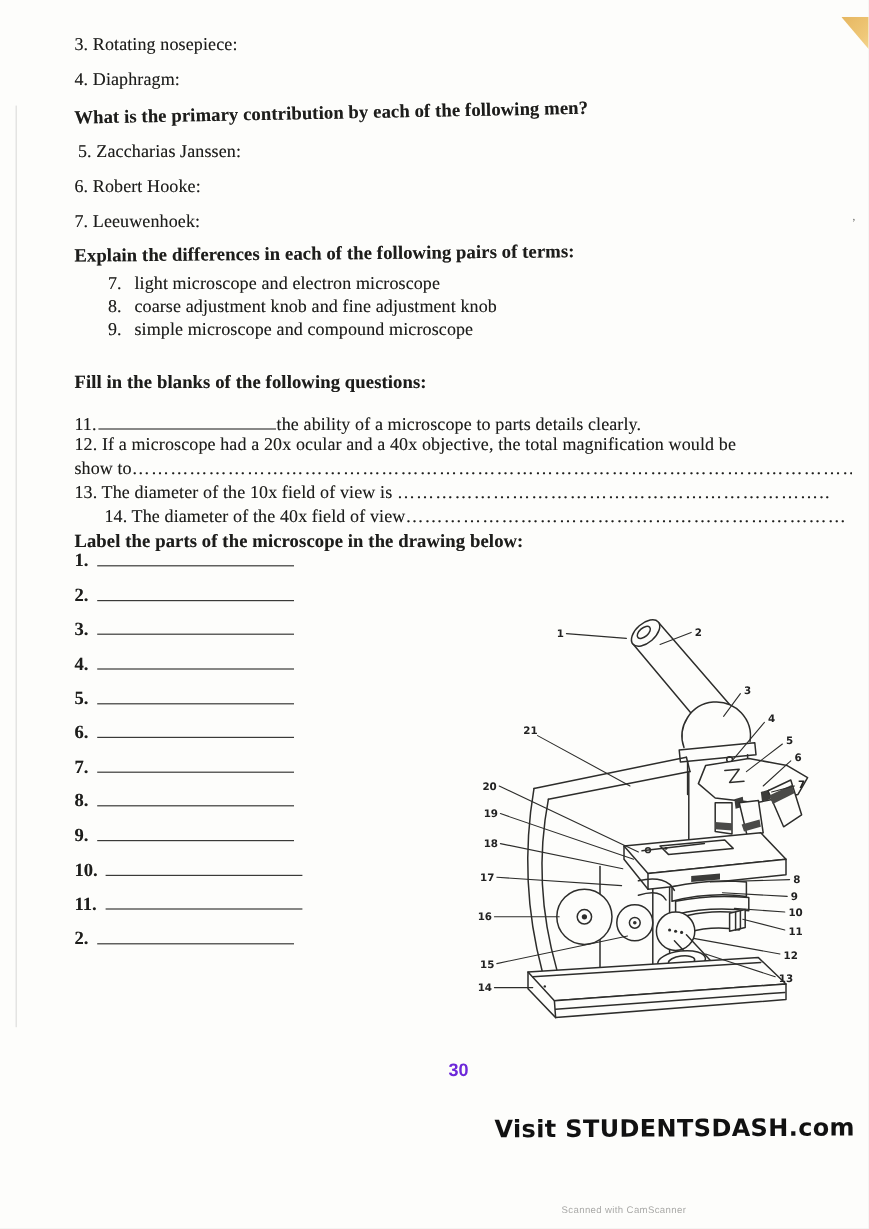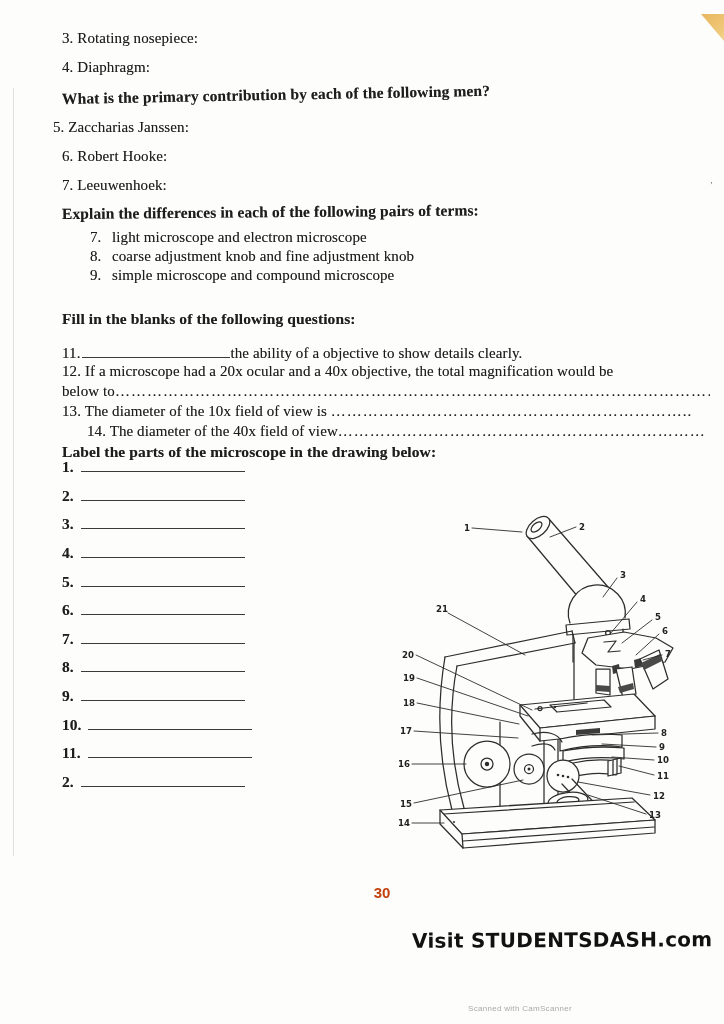--- a/index.html
+++ b/index.html
@@ -15,21 +15,21 @@
   .tilt2{transform:rotate(-0.5deg);transform-origin:left center;}
   .pair-num{display:inline-block;width:22px;}
   .fillwrap{width:648px;overflow:hidden;}
   .blankline{display:inline-block;height:13px;border-bottom:1.4px solid #3c3c3a;vertical-align:baseline;}
   .q11-blank{width:148px;margin:0 1px 0 1px;}
   .dots{letter-spacing:1px;}
   .blanks{position:absolute;left:62px;top:458px;}
   .brow{height:28.65px;font-size:15.5px;font-weight:bold;text-shadow:0 0 .4px rgba(20,20,20,.4);}
   .brow .bline{display:inline-block;width:164px;height:13px;border-bottom:1.5px solid #3a3a38;margin-left:7px;}
   .pagenum{position:absolute;left:352px;top:884px;width:60px;text-align:center;
-           font-size:15px;font-weight:bold;font-family:"Liberation Sans",sans-serif;color:#c2410c;}
+           font-size:15px;font-weight:bold;font-family:"Liberation Sans",sans-serif;color:#6d28d9;}
   .brand{position:absolute;right:12px;top:928px;font-family:"DejaVu Sans",sans-serif;
          font-weight:bold;font-size:20px;color:#111;letter-spacing:.3px;transform:rotate(-.3deg);}
   .scancredit{position:absolute;left:468px;top:1004px;font-family:"Liberation Sans",sans-serif;
               font-size:8px;color:#a9a9a7;letter-spacing:.3px;}
   .fold{position:absolute;top:14px;right:0;width:23px;height:27px;
         background:linear-gradient(135deg,#e6b660 0%,#efc878 70%,#f3d48e 100%);
         clip-path:polygon(0 0,100% 0,100% 100%);}
   .scanline{position:absolute;left:13px;top:88px;width:1px;height:768px;background:#d4d4d1;opacity:.75;}
   .speck{position:absolute;color:#6a6a68;font-size:9px;}
   svg text{font-family:"DejaVu Sans",sans-serif;font-size:8.6px;font-weight:bold;fill:#222;}
@@ -40,37 +40,37 @@
 
 <div class="page">
 
   <div class="fold"></div>
   <div class="scanline"></div>
 
   <div class="ln" style="left:62px;top:30px;">3. Rotating nosepiece:</div>
   <div class="ln" style="left:62px;top:59px;">4. Diaphragm:</div>
 
   <div class="ln bold tilt1" style="left:62px;top:90px;">What is the primary contribution by each of the following men?</div>
-  <div class="ln" style="left:53px;top:119px;">5. Zaccharias Janssen:</div>
+  <div class="ln" style="left:65px;top:119px;">5. Zaccharias Janssen:</div>
   <div class="ln" style="left:62px;top:148px;">6. Robert Hooke:</div>
   <div class="ln" style="left:62px;top:177px;">7. Leeuwenhoek:</div>
   <div class="speck" style="left:710px;top:180px;">’</div>
 
   <div class="ln bold tilt2" style="left:62px;top:205px;">Explain the differences in each of the following pairs of terms:</div>
   <div class="ln" style="left:90px;top:229px;"><span class="pair-num">7.</span><span>light microscope and electron microscope</span></div>
   <div class="ln" style="left:90px;top:248px;"><span class="pair-num">8.</span><span>coarse adjustment knob and fine adjustment knob</span></div>
   <div class="ln" style="left:90px;top:267px;"><span class="pair-num">9.</span><span>simple microscope and compound microscope</span></div>
 
   <div class="ln bold" style="left:62px;top:310px;text-align:center;">Fill in the blanks of the following questions:</div>
   <div class="ln" style="left:62px;top:344px;">
-    <span>11.</span><span class="blankline q11-blank"></span><span>the ability of a objective to show details clearly.</span>
+    <span>11.</span><span class="blankline q11-blank"></span><span>the ability of a microscope to parts details clearly.</span>
   </div>
   <div class="ln" style="left:62px;top:363px;text-align:right;">12. If a microscope had a 20x ocular and a 40x objective, the total magnification would be</div>
   <div class="ln fillwrap" style="left:62px;top:383px;">
-    <span>below to</span><span class="dots">……………………………………………………………………………………………………………</span>
+    <span>show to</span><span class="dots">……………………………………………………………………………………………………………</span>
   </div>
   <div class="ln fillwrap" style="left:62px;top:403px;">
     <span>13. The diameter of the 10x field of view is </span><span class="dots">…………………………………………………………..</span>
   </div>
   <div class="ln fillwrap" style="left:62px;top:423px;margin-left:25px;">
     <span>14. The diameter of the 40x field of view</span><span class="dots">……………………………………………………………</span>
   </div>
 
   <div class="ln bold" style="left:62px;top:443px;">Label the parts of the microscope in the drawing below:</div>
 

